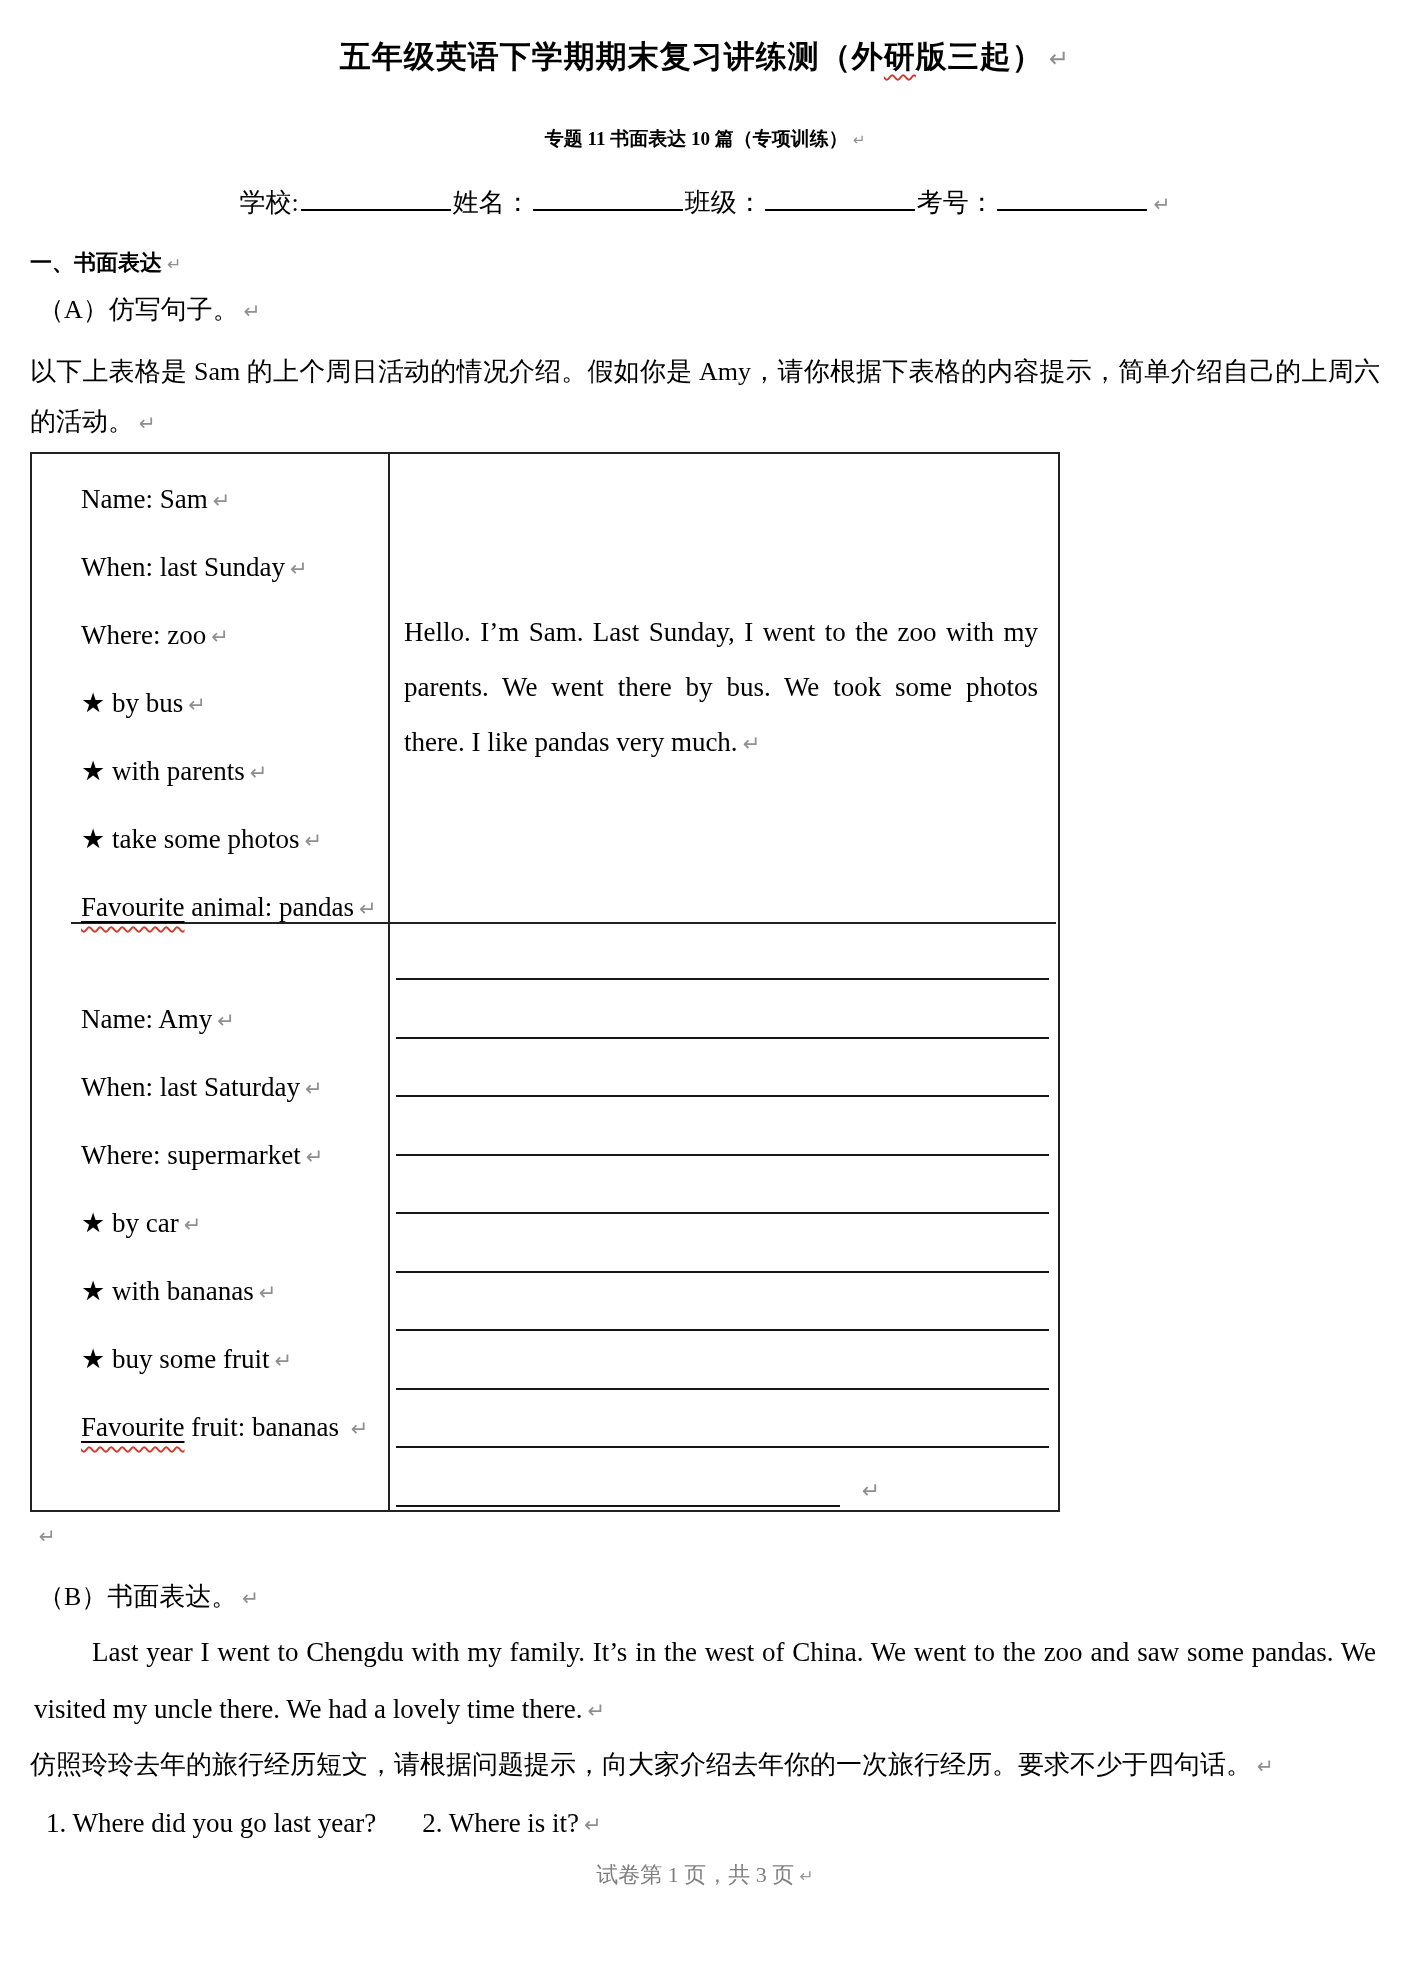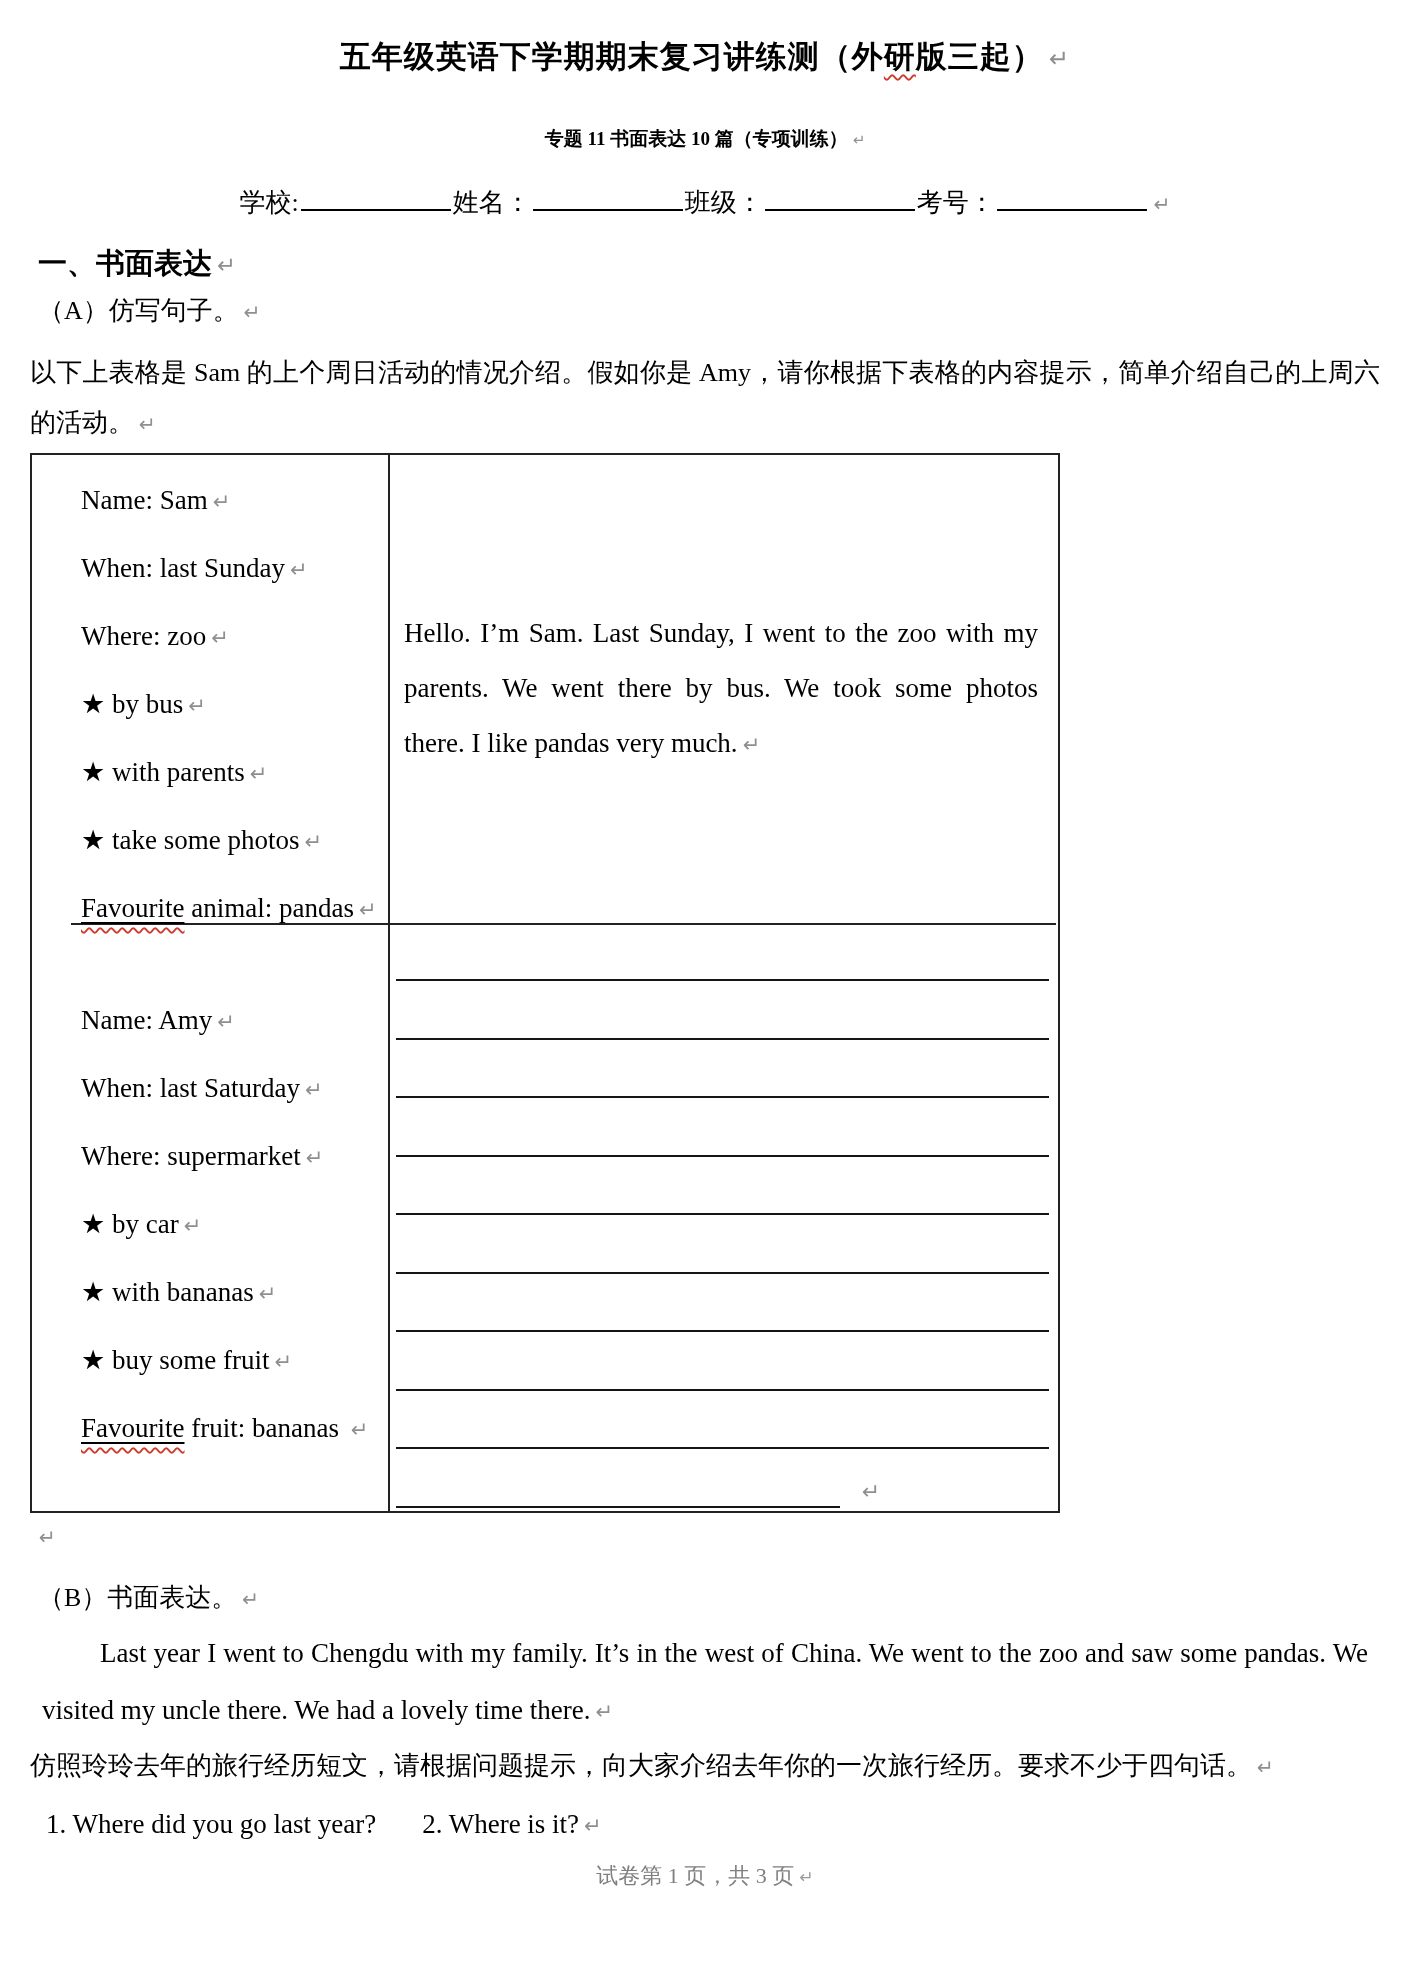--- a/index.html
+++ b/index.html
@@ -16,21 +16,21 @@
   .doc-subtitle .emph{font-family:"Liberation Sans","DejaVu Sans",sans-serif;font-weight:900;}
 
   .squiggle{text-decoration:underline wavy #cf3a2b;text-decoration-thickness:1.5px;text-underline-offset:7px;}
   .u-black{text-decoration:underline solid #000;text-decoration-thickness:1.5px;text-underline-offset:5px;}
   .u-black .squiggle{text-underline-offset:10px;}
 
   .student-line{margin:24px 0 0;text-align:center;font-size:26px;line-height:38px;}
   .blank{display:inline-block;width:150px;height:26px;border-bottom:2px solid #000;
          vertical-align:baseline;margin:0 2px;}
 
-  .sec-heading{margin:22px 8px 0;font-size:29px;line-height:36px;font-weight:700;}
+  .sec-heading{margin:22px 0 0;font-size:22px;line-height:36px;font-weight:700;}
   .a-label{margin:10px 0 0;font-size:26px;line-height:36px;padding-left:8px;}
   .instruction{margin:18px 0 0;font-size:26px;line-height:50px;text-align:justify;text-justify:inter-ideograph;}
 
   .info-table{margin-top:4px;width:1026px;display:grid;grid-template-columns:358px 666px;
               grid-template-rows:470px 586px;border:2px solid #222;box-sizing:content-box;}
   .cell{box-sizing:border-box;font-size:27px;}
   .cell.c-left{border-right:2px solid #222;}
   .cell.r-top{border-bottom:2px solid #222;}
   .cell-pad{padding:12px 8px 0 10px;margin-left:39px;}
   .cell p{margin:0;line-height:66px;}
@@ -40,21 +40,21 @@
   .model-cell .model-par{margin:0;line-height:55px;text-align:justify;}
 
   .answer-cell{padding:0 7px 0 6px;display:flex;flex-direction:column;}
   .ans-line{height:56.5px;border-bottom:2px solid #151515;}
   .ans-line.first{height:54px;}
   .ans-line.short{width:68%;position:relative;}
   .ans-line.short .pilcrow{position:absolute;right:-40px;bottom:2px;font-size:22px;}
 
   .lone-mark{margin:6px 0 0;line-height:34px;font-size:26px;padding-left:4px;}
   .b-label{margin:26px 0 0;font-size:26px;line-height:36px;padding-left:8px;}
-  .para-b{margin:8px 12px 0;font-size:27px;line-height:57px;text-align:justify;text-indent:58px;}
+  .para-b{margin:8px 4px 0;font-size:27px;line-height:57px;text-align:justify;text-indent:58px;}
   .para-cn{margin:0;font-size:26px;line-height:52px;text-align:justify;text-justify:inter-ideograph;}
   .questions{margin:6px 16px 0;font-size:27px;line-height:50px;}
   .questions .q2{margin-left:46px;}
   .footer{margin:10px 0 0;text-align:center;font-size:22px;line-height:30px;color:#7f7f7f;}
   .footer .pilcrow{color:#9b9b9b;}
 </style>
 </head>
 <body>
 
 <div class="page">

